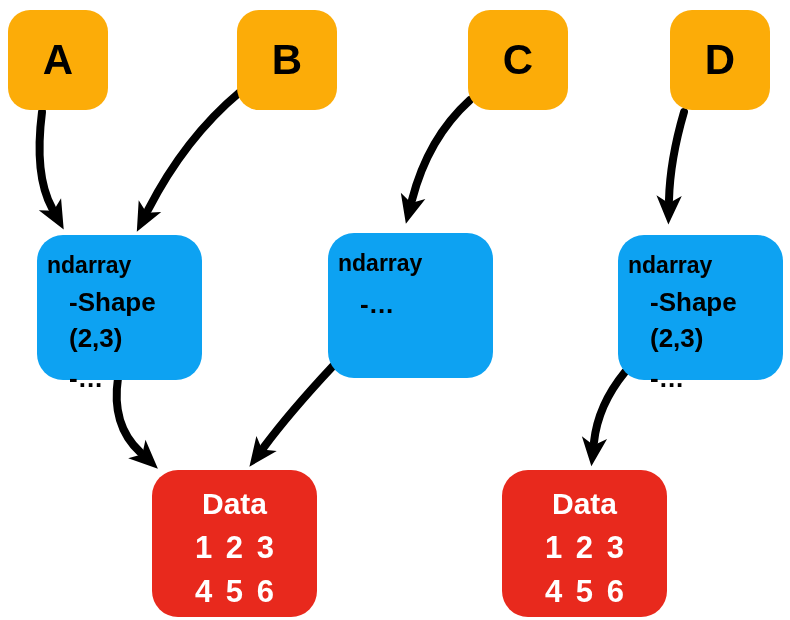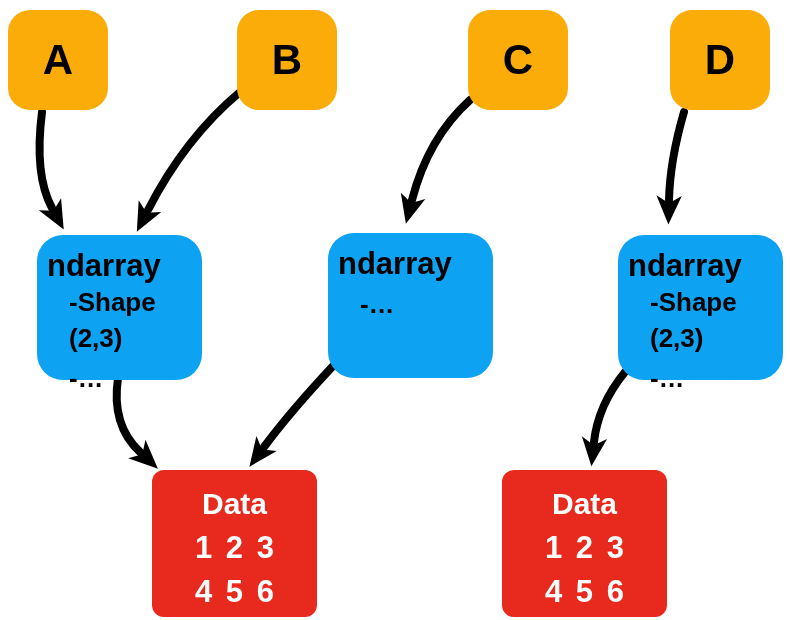--- a/index.html
+++ b/index.html
@@ -31,26 +31,26 @@
     display: flex; align-items: center; justify-content: center;
     font-weight: bold; font-size: 42px;
   }
   .nd-node {
     width: 165px; height: 145px;
     border-radius: 26px;
     background: var(--ndarray_fill, #0DA2F2);
     color: var(--label_dark, #000000);
     padding: 12px 6px 0 10px;
   }
-  .nd-title { font-weight: bold; font-size: 31px; line-height: 37px; }
+  .nd-title { font-weight: bold; font-size: 23px; line-height: 37px; }
   .nd-line  { font-weight: bold; font-size: 26px; line-height: 36px; margin-left: 22px; }
   .nd-more  { line-height: 44px; letter-spacing: 1px; }
   .db-node {
     width: 165px; height: 147px;
-    border-radius: 12px;
+    border-radius: 26px;
     background: var(--data_fill, #E8291D);
     color: var(--label_light, #ffffff);
     text-align: center;
     font-weight: bold;
     padding-top: 12px;
   }
   .db-title { font-size: 30px; line-height: 44px; }
   .db-row   { font-size: 31px; line-height: 44px; word-spacing: 5px; }
 </style>
 </head>

